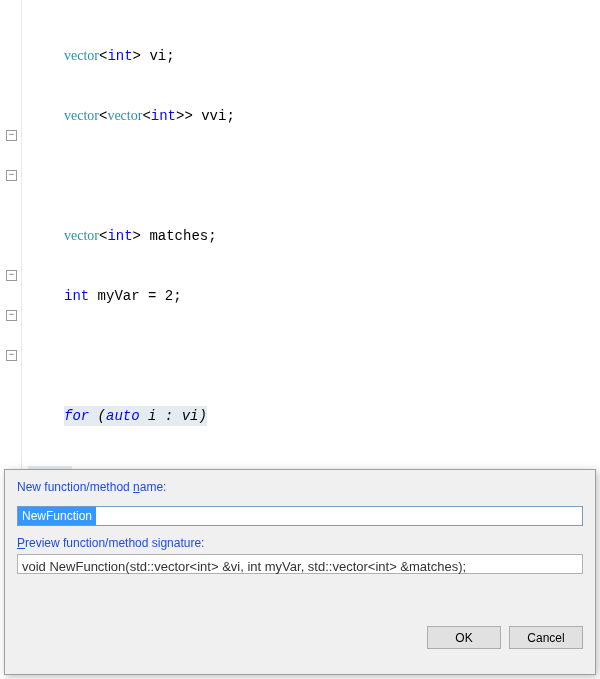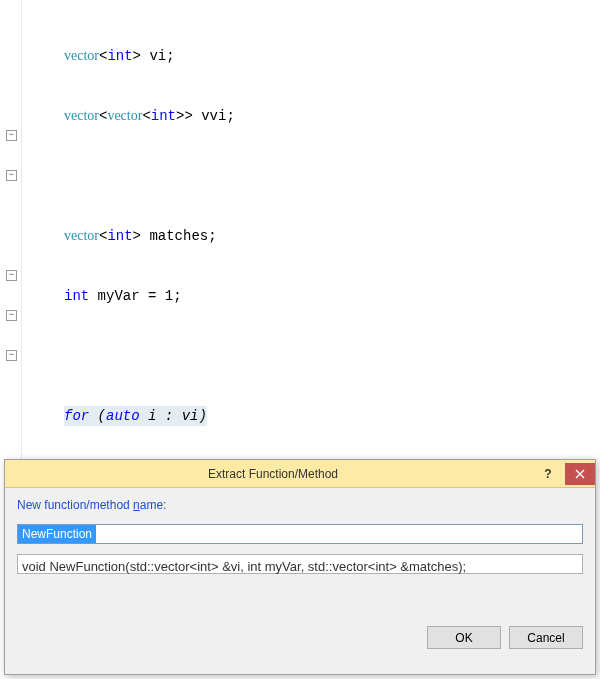--- a/index.html
+++ b/index.html
@@ -132,53 +132,43 @@
     <div class="fold" style="top:170px">−</div>
     <div class="fold" style="top:270px">−</div>
     <div class="fold" style="top:310px">−</div>
     <div class="fold" style="top:350px">−</div>
   </div>
   <div class="code-area">
     <div class="code-line indent1"><span class="typ">vector</span><span>&lt;</span><span class="kw">int</span><span>&gt; vi;</span></div>
     <div class="code-line indent1"><span class="typ">vector</span><span>&lt;</span><span class="typ">vector</span><span>&lt;</span><span class="kw">int</span><span>&gt;&gt; vvi;</span></div>
     <div class="code-line"></div>
     <div class="code-line indent1"><span class="typ">vector</span><span>&lt;</span><span class="kw">int</span><span>&gt; matches;</span></div>
-    <div class="code-line indent1"><span class="kw">int</span><span> myVar = 1;</span></div>
+    <div class="code-line indent1"><span class="kw">int</span><span> myVar = 2;</span></div>
     <div class="code-line"></div>
     <div class="code-line indent1"><span class="sel"><span class="kw">for</span><span> (</span><span class="kw">auto</span><span> i : vi)</span></span></div>
     <div class="code-line"><span class="sel" style="padding-left:36px"><span>{</span></span></div>
     <div class="code-line"><span class="sel" style="padding-left:72px"><span class="kw">if</span><span> (i == myVar)</span></span></div>
     <div class="code-line"><span class="sel" style="padding-left:72px"><span>{</span></span></div>
     <div class="code-line"><span class="sel" style="padding-left:108px"><span>matches.push_back(i);</span></span></div>
     
     
     
     
     
     
     
     
     
   </div>
 </div>
 
 <div class="dialog">
-  <div class="titlebar">
-    <div class="titlebar-title">Extract Function/Method</div>
-    <div class="titlebar-btns">
-      <div class="help-btn">?</div>
-      <div class="close-btn">
-        <svg viewBox="0 0 10 10">
-            <path d="M1 1 L9 9 M9 1 L1 9" stroke="#fff" stroke-width="1.4"></path>
-          </svg>
-      </div>
-    </div>
-  </div>
   <div class="dialog-body">
     <div class="field-label"><span>New function/method </span><span class="underline">n</span><span>ame:</span></div>
     <input type="text" class="text-input sel-input" style="margin-bottom: 10px; background: linear-gradient(to right, rgb(51, 153, 255) 0px, rgb(51, 153, 255) 78px, rgb(255, 255, 255) 78px); color: rgb(255, 255, 255);" value="NewFunction">
+    <div class="field-label"><span class="underline">P</span><span>review function/method signature:</span></div>
     <div class="preview-box">void NewFunction(std::vector&lt;int&gt; &amp;vi, int myVar, std::vector&lt;int&gt; &amp;matches);</div>
   </div>
   <div class="dialog-buttons">
     <button class="btn">OK</button>
     <button class="btn">Cancel</button>
   </div>
 </div>
 
 </body></html>

